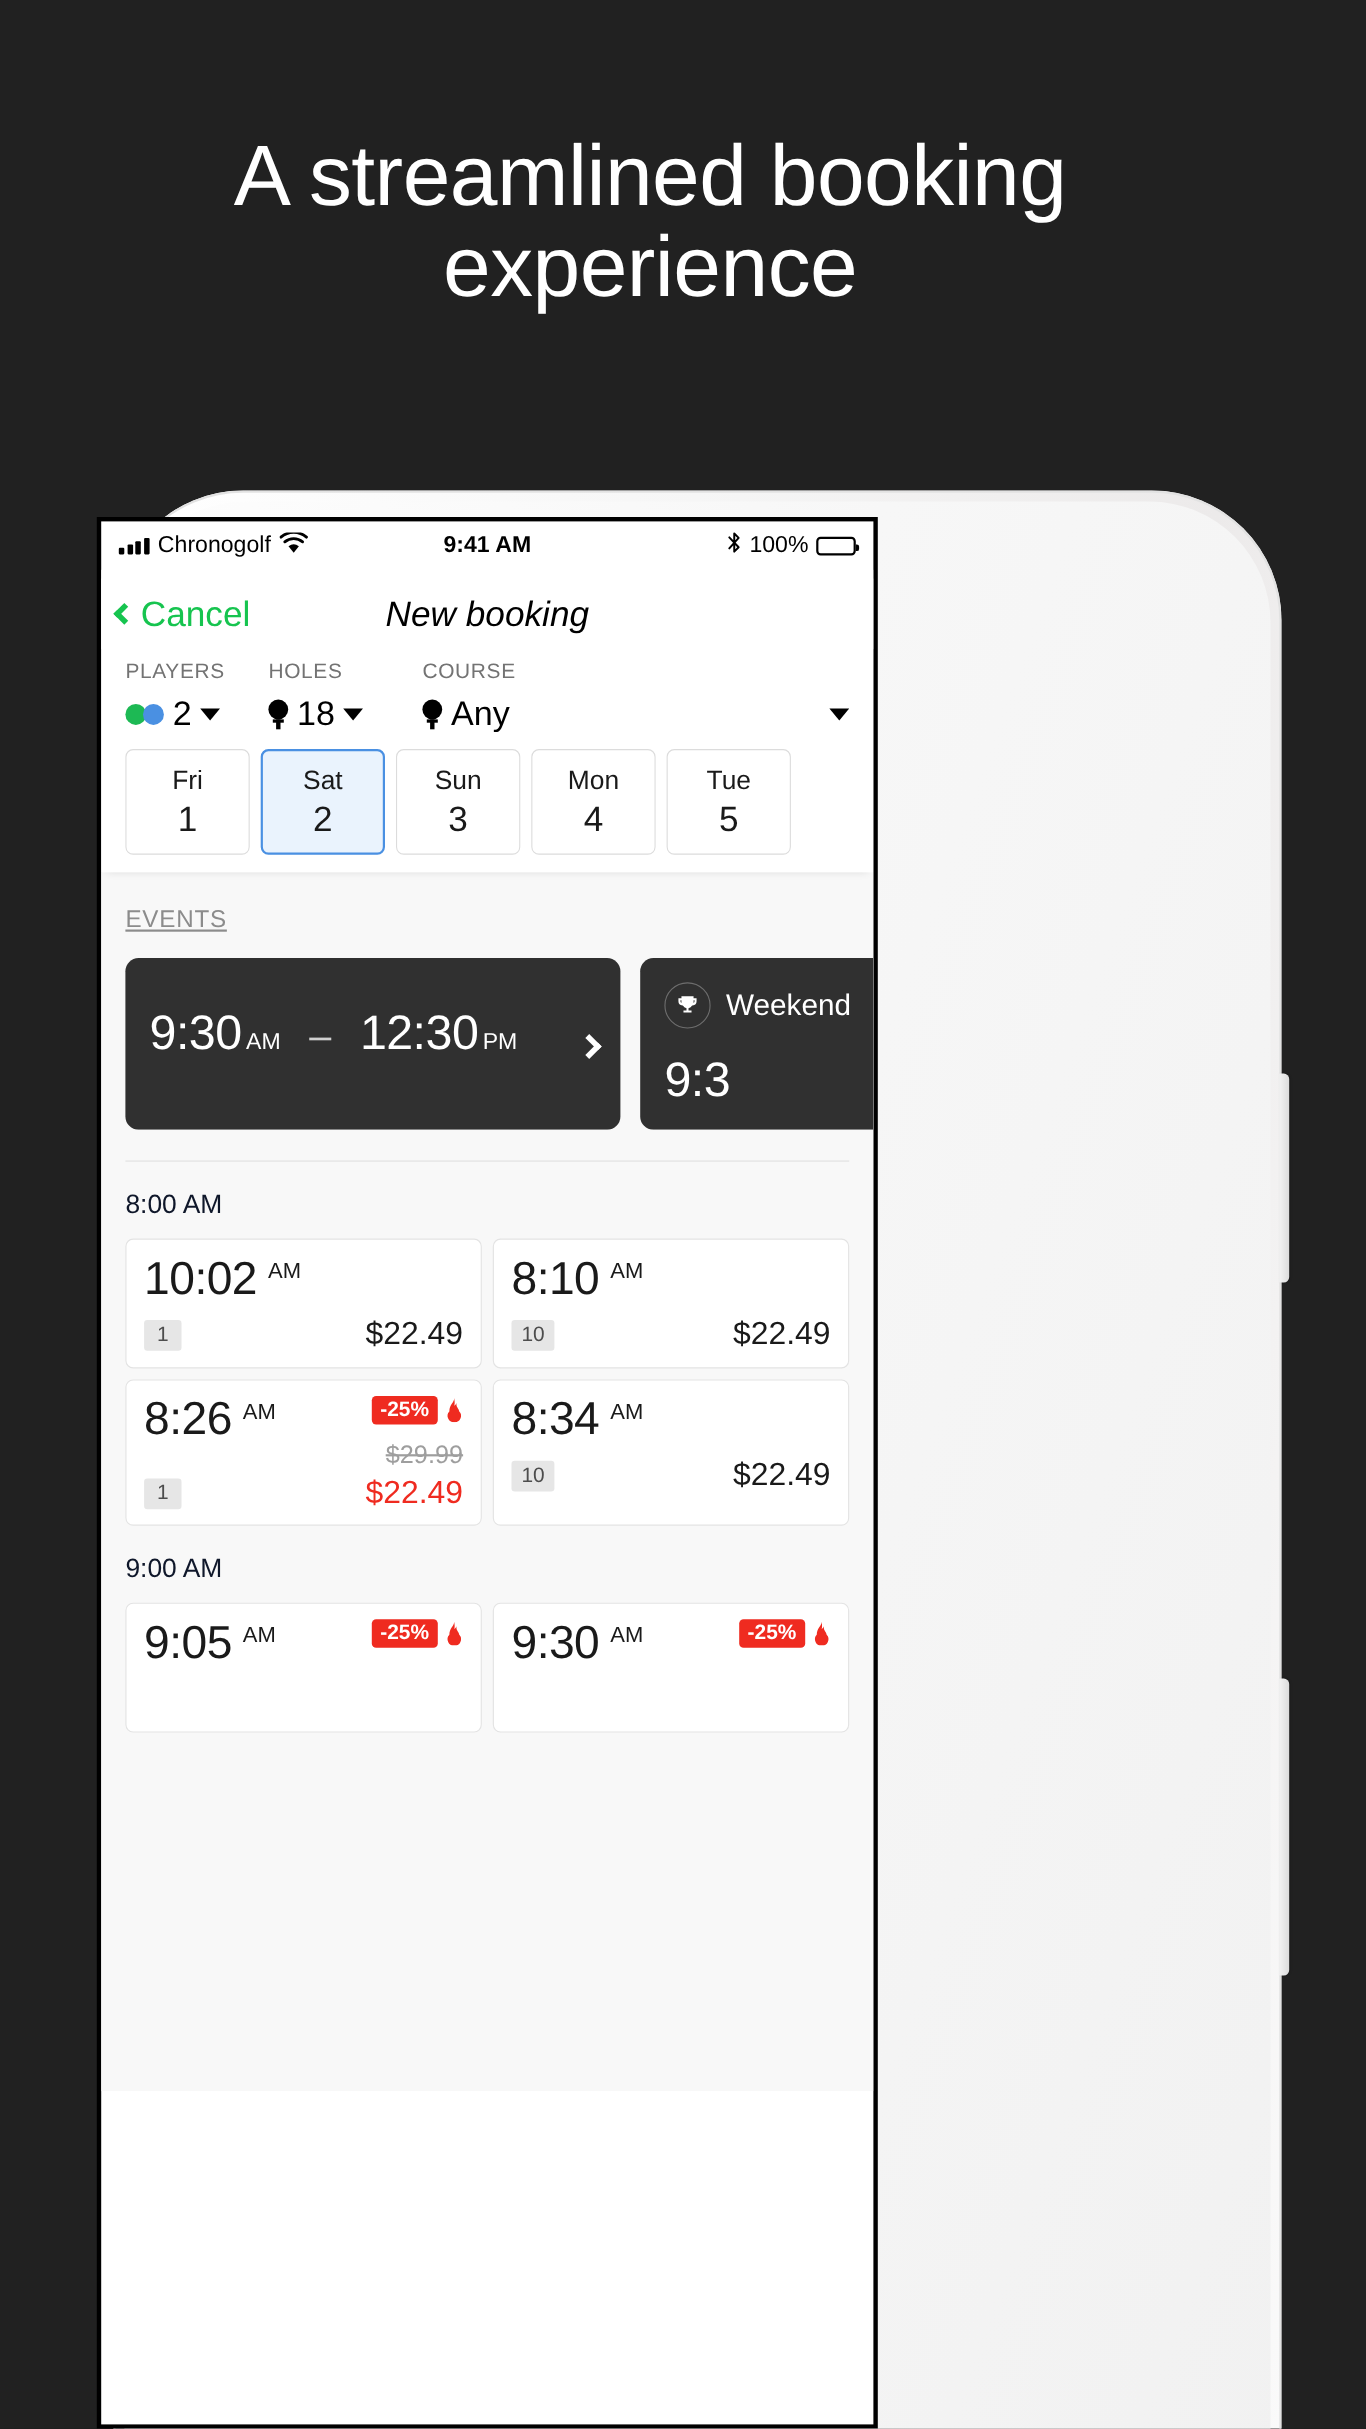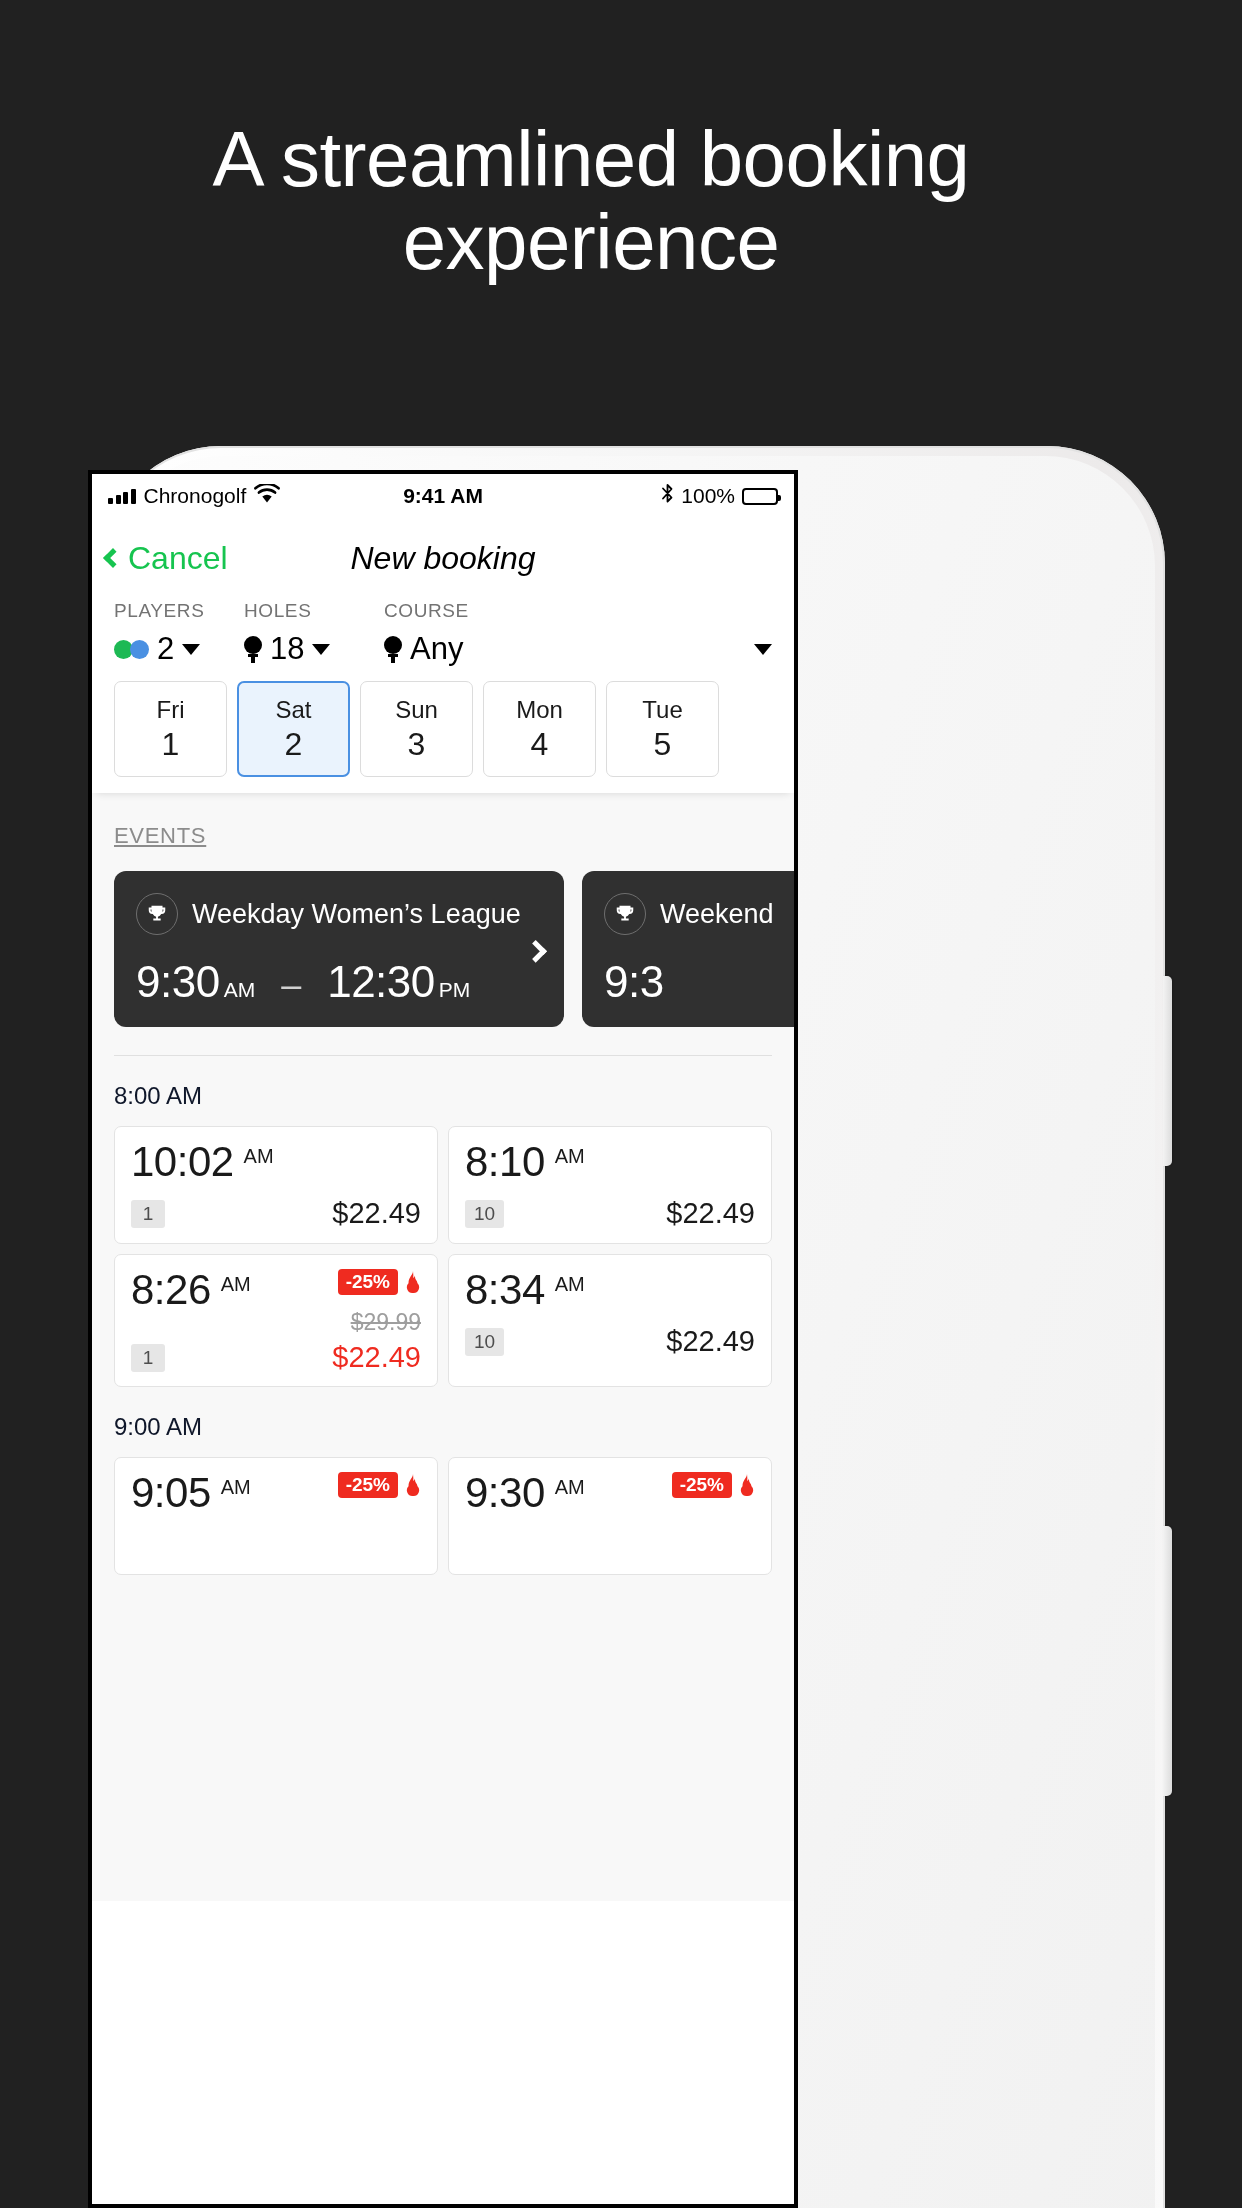--- a/index.html
+++ b/index.html
@@ -571,28 +571,20 @@
 
       </div>
 
       <div class="content">
 
         <div class="section-label">EVENTS</div>
 
         <div class="events-row">
 
           <div class="event-card">
-            <div class="event-top">
-              <span class="trophy-circle">
-                <svg viewBox="0 0 24 24">
-                  <path d="M6 3h12v2h3v3a4 4 0 0 1-4 4h-.4A6 6 0 0 1 13 14.9V17h3v2H8v-2h3v-2.1A6 6 0 0 1 7.4 12H7a4 4 0 0 1-4-4V5h3V3zm0 4H5v1a2 2 0 0 0 1 1.7V7zm12 0v2.7A2 2 0 0 0 19 8V7h-1z"></path>
-                </svg>
-              </span>
-              <span class="event-title">Weekday Women’s League</span>
-            </div>
             <div class="event-times">
               <span class="ev-time">9:30</span>
               <span class="ev-ampm">AM</span>
               <span class="ev-dash">–</span>
               <span class="ev-time">12:30</span>
               <span class="ev-ampm">PM</span>
             </div>
             <span class="event-chevron"></span>
           </div>
 

